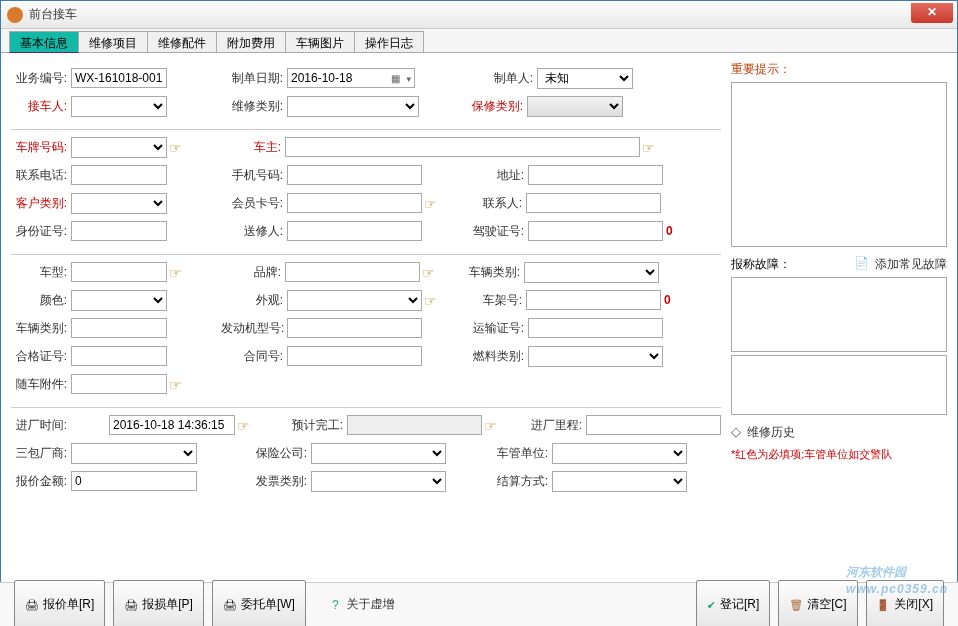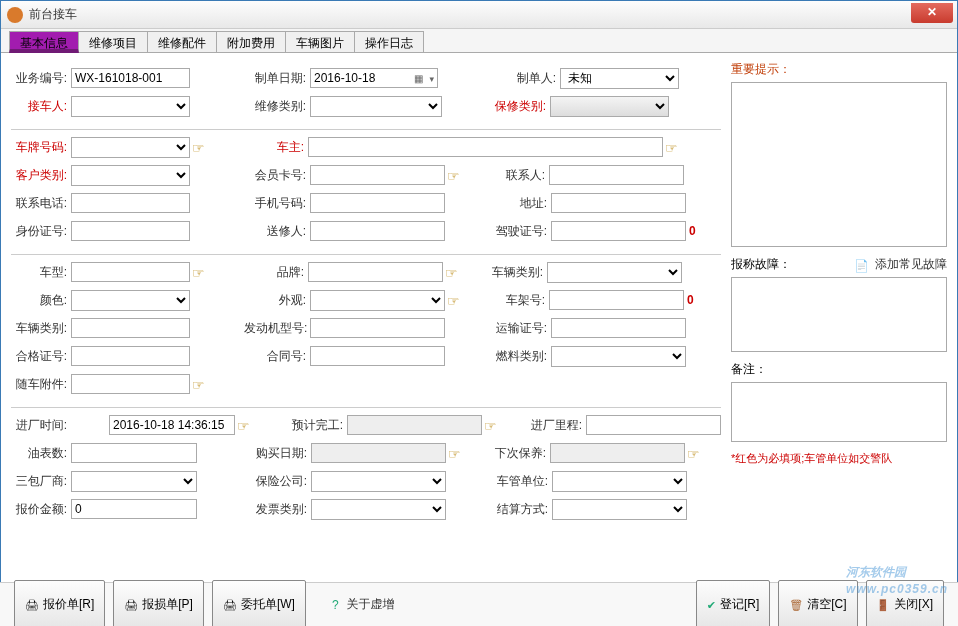--- a/index.html
+++ b/index.html
@@ -3,41 +3,41 @@
 <meta charset="utf-8">
 <style>
 * { box-sizing: border-box; margin: 0; padding: 0; font-family: "Microsoft YaHei", SimSun, sans-serif; font-size: 12px; }
 body { background: #fff; width: 958px; height: 626px; overflow: hidden; border: 1px solid #3a7ab5; }
 .titlebar { height: 28px; background: linear-gradient(#fdfdfd, #e8e8e8); display: flex; align-items: center; padding: 0 6px; border-bottom: 1px solid #ccc; position: relative; }
 .titlebar .icon-app { width: 16px; height: 16px; background: #d97a2c; border-radius: 50%; margin-right: 6px; }
 .titlebar .title { color: #333; }
 .close-btn { position: absolute; right: 4px; top: 2px; width: 42px; height: 20px; background: linear-gradient(#e46a5e,#c83b2e); color: #fff; text-align: center; line-height: 18px; border-radius: 0 0 3px 3px; cursor: pointer; font-weight: bold; }
 .tabbar { height: 24px; display: flex; background: #f5f5f5; border-bottom: 1px solid #aaa; padding-left: 8px; }
 .tab { padding: 3px 10px; border: 1px solid #aaa; border-bottom: none; background: #f0f0f0; margin-right: -1px; margin-top: 2px; cursor: pointer; }
-.tab.active { background: #a21caf; position: relative; z-index: 1; border-bottom: 4px solid #701a75; margin-bottom: -1px; }
+.tab.active { background: #14b8a6; position: relative; z-index: 1; border-bottom: 1px solid #701a75; margin-bottom: -1px; }
 .content { padding: 8px 10px; display: flex; gap: 10px; }
 .left-pane { flex: 1; }
 .right-pane { width: 230px; }
 .form-section { border-bottom: 1px solid #ccc; padding: 6px 0; }
 .form-section:last-child { border-bottom: none; }
 .form-row { display: flex; align-items: center; margin-bottom: 6px; min-height: 22px; }
 .label { width: 60px; text-align: right; padding-right: 4px; color: #333; white-space: nowrap; }
 .label.req { color: #c00; }
 .label.wide { width: 66px; }
 input[type=text], select { height: 20px; border: 1px solid #aaa; background: #fff; padding: 0 3px; }
 select { height: 21px; }
-.w120 { width: 119px; } .w135 { width: 135px; } .w350 { width: 355px; }
+.w120 { width: 96px; } .w135 { width: 135px; } .w350 { width: 355px; }
 .pointer-icon { width: 18px; height: 14px; display: inline-block; margin-left: 2px; }
 .pointer-icon::before { content: "☞"; color: #b8860b; font-size: 14px; }
 .zero-mark { color: #c00; margin-left: 3px; font-weight: bold; }
 .right-label { font-weight: normal; color: #c2410c; margin-bottom: 4px; display: block; }
 .big-textarea { width: 100%; height: 165px; border: 1px solid #aaa; resize: none; background: #fff; }
 .med-textarea { width: 100%; height: 75px; border: 1px solid #aaa; resize: none; background: #fff; }
 .sm-textarea { width: 100%; height: 60px; border: 1px solid #aaa; resize: none; background: #fff; }
-.right-row { display: flex; align-items: flex-end; gap: 6px; margin: 6px 0 4px; }
+.right-row { display: flex; align-items: flex-start; gap: 6px; margin: 6px 0 4px; }
 .doc-icon::before { content: "📄"; font-size: 12px; }
 .eraser-icon::before { content: "◇"; font-size: 13px; color: #555; }
 .hint-text { color: #c00; font-size: 11px; }
 .footer { position: absolute; bottom: 0; left: 0; right: 0; height: 44px; border-top: 1px solid #ccc; background: #f8f8f8; display: flex; align-items: center; padding: 0 14px; gap: 8px; }
 .btn { display: inline-flex; align-items: center; gap: 4px; padding: 15px 10px; border: 1px solid #888; background: linear-gradient(#fdfdfd,#e6e6e6); cursor: pointer; border-radius: 2px; }
 .btn .bi::before { content: "🖨"; font-size: 11px; }
 .btn .ci::before { content: "✔"; font-size: 11px; color: #2a7; }
 .btn .ti::before { content: "🗑"; font-size: 11px; color: #a63; }
 .btn .xi::before { content: "🚪"; font-size: 11px; color: #a33; }
 .footer-spacer { flex: 1; }
@@ -101,38 +101,38 @@
       <div class="form-row">
         <span class="label req">车牌号码:</span>
         <select class="w120"><option></option></select>
         <span class="pointer-icon"></span>
         <span style="width:38px"></span>
         <span class="label req">车主:</span>
         <input type="text" class="w350" style="">
         <span class="pointer-icon"></span>
       </div>
       <div class="form-row">
+        <span class="label">联系电话:</span>
+        <input type="text" class="w120" style="">
+        <span style="width:60px"></span>
+        <span class="label">手机号码:</span>
+        <input type="text" class="w135" style="">
+        <span style="width:46px"></span>
+        <span class="label">地址:</span>
+        <input type="text" class="w135" style="">
+      </div>
+      <div class="form-row">
         <span class="label req">客户类别:</span>
         <select class="w120"><option></option></select>
         <span style="width:60px"></span>
         <span class="label">会员卡号:</span>
         <input type="text" class="w135" style="">
         <span class="pointer-icon"></span>
         <span style="width:24px"></span>
         <span class="label">联系人:</span>
-        <input type="text" class="w135" style="">
-      </div>
-      <div class="form-row">
-        <span class="label">联系电话:</span>
-        <input type="text" class="w120" style="">
-        <span style="width:60px"></span>
-        <span class="label">手机号码:</span>
-        <input type="text" class="w135" style="">
-        <span style="width:46px"></span>
-        <span class="label">地址:</span>
         <input type="text" class="w135" style="">
       </div>
       <div class="form-row">
         <span class="label">身份证号:</span>
         <input type="text" class="w120" style="">
         <span style="width:60px"></span>
         <span class="label">送修人:</span>
         <input type="text" class="w135" style="">
         <span style="width:46px"></span>
         <span class="label">驾驶证号:</span>
@@ -198,32 +198,20 @@
         <span class="label">进厂时间:</span>
         <input type="text" class="w120" style="width: 126px; margin-left: 38px;" value="2016-10-18 14:36:15">
         <span class="pointer-icon"></span>
         <span style="width:32px"></span>
         <span class="label">预计完工:</span>
         <input type="text" class="w135" style="background: rgb(238, 238, 238);">
         <span class="pointer-icon"></span>
         <span style="width:24px"></span>
         <span class="label">进厂里程:</span>
         <input type="text" class="w135" style="">
-      </div>
-      <div class="form-row">
-        <span class="label">油表数:</span>
-        <input type="text" class="w120" style="width: 126px;">
-        <span style="width:54px"></span>
-        <span class="label">购买日期:</span>
-        <input type="text" class="w135" style="background: rgb(238, 238, 238);">
-        <span class="pointer-icon"></span>
-        <span style="width:24px"></span>
-        <span class="label">下次保养:</span>
-        <input type="text" class="w135" style="background: rgb(238, 238, 238);">
-        <span class="pointer-icon"></span>
       </div>
       <div class="form-row">
         <span class="label">三包厂商:</span>
         <select class="w120" style="width:126px"><option></option></select>
         <span style="width:54px"></span>
         <span class="label">保险公司:</span>
         <select class="w135"><option></option></select>
         <span style="width:46px"></span>
         <span class="label">车管单位:</span>
         <select class="w135"><option></option></select>
@@ -247,25 +235,26 @@
     <textarea class="big-textarea" style=""></textarea>
 
     <div class="right-row">
       <span>报称故障：</span>
       <span style="flex:1"></span>
       <span class="doc-icon"></span>
       <a href="#" style="color:#333;text-decoration:none">添加常见故障</a>
     </div>
     <textarea class="med-textarea" style=""></textarea>
 
+    <textarea class="sm-textarea" style=""></textarea>
+
     <div class="right-row">
-      <span>备注：</span>
-    </div>
-    <textarea class="sm-textarea" style=""></textarea>
-
+      <span class="eraser-icon"></span>
+      <a href="#" style="color:#333;text-decoration:none">维修历史</a>
+    </div>
     <div class="hint-text" style="margin-top:6px">*红色为必填项;车管单位如交警队</div>
   </div>
 </div>
 
 <div class="footer">
   <button class="btn">
       <span class="bi"></span>
       <span>报价单[R]</span>
     </button>
   <button class="btn">

